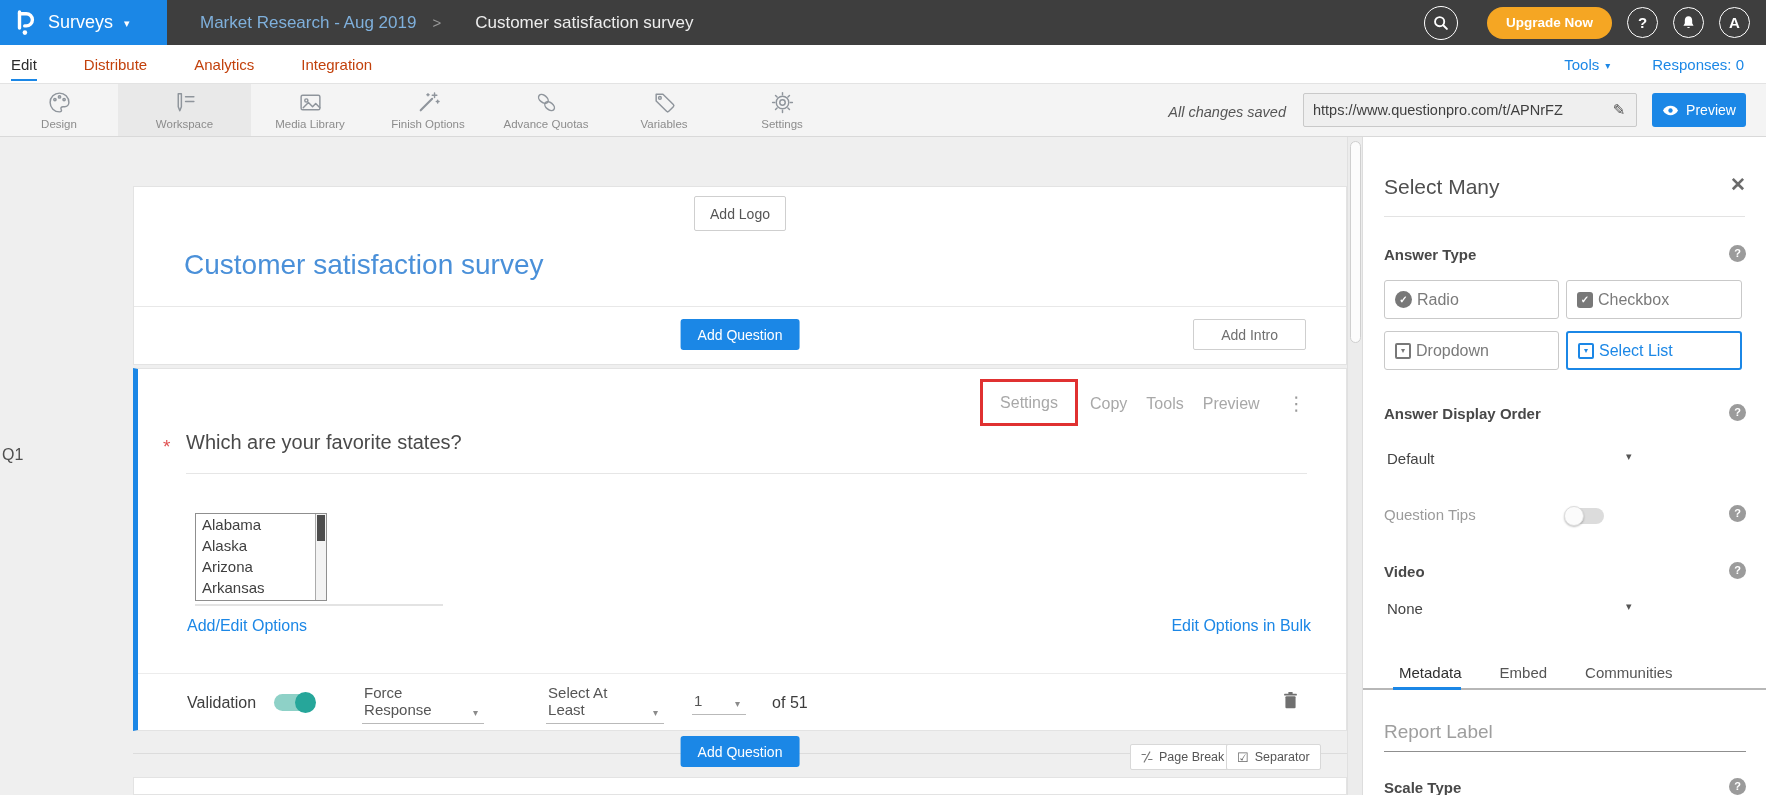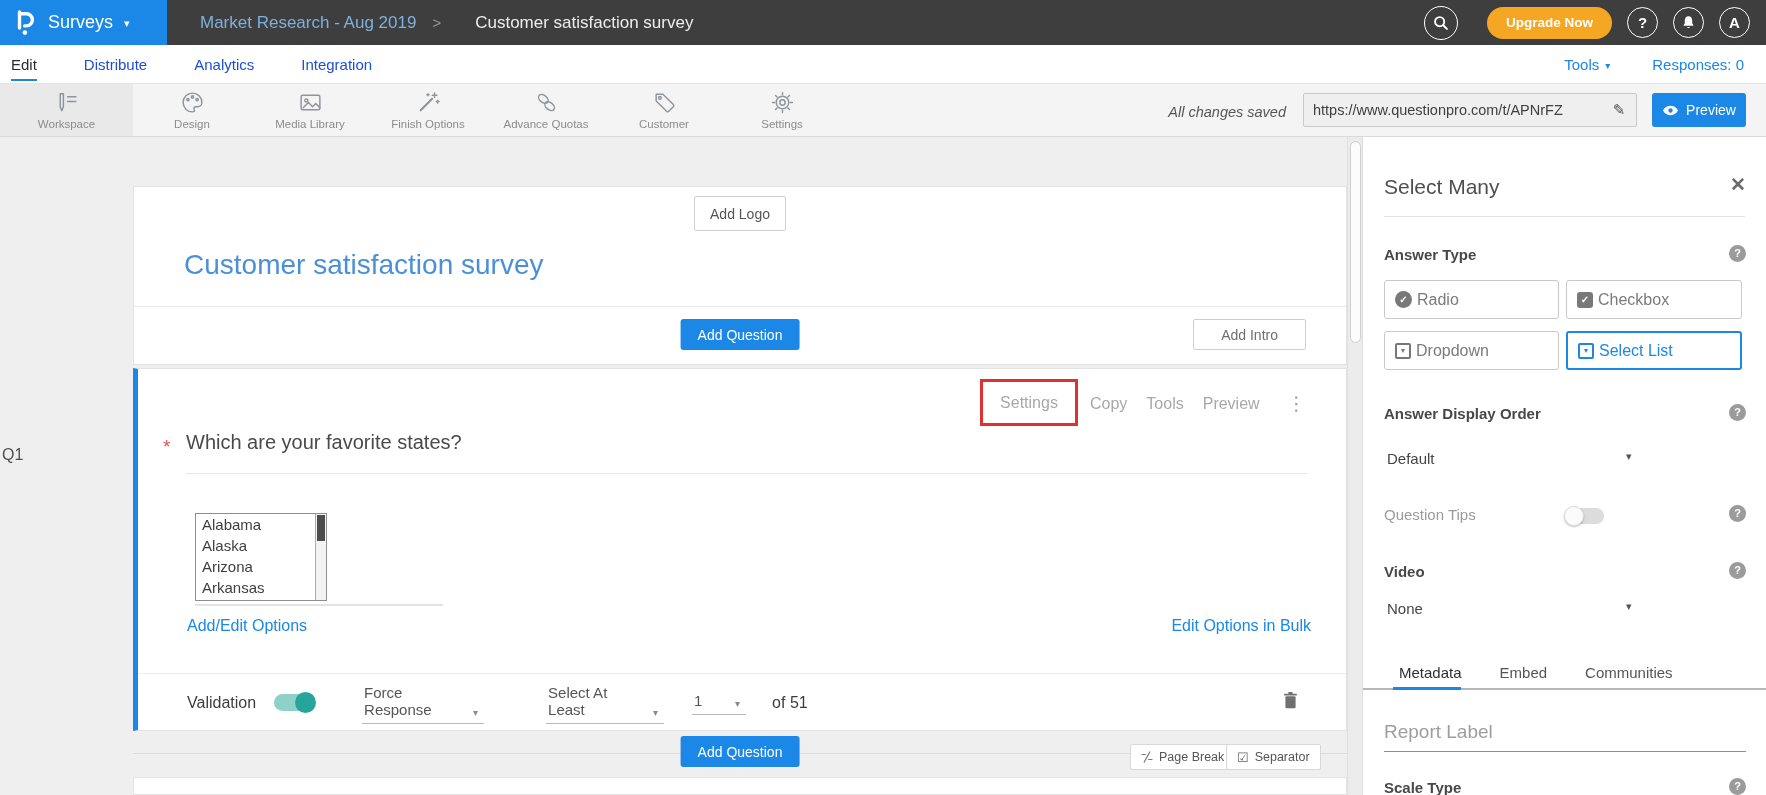--- a/index.html
+++ b/index.html
@@ -17,21 +17,21 @@
   .bc-sep { color:#9a9a9a; margin:0 18px 0 16px; font-size:15px; }
   .bc-current { color:#ededed; margin-left:16px; }
   .top-right { position:absolute; right:16px; top:0; height:45px; display:flex; align-items:center; gap:15px;justify-content:center; }
   .circle-btn { width:31px; height:31px; border:1.6px solid #fff; border-radius:50%; display:flex; align-items:center; justify-content:center; color:#fff; font-weight:bold; font-size:15px; cursor:pointer; flex:0 0 auto; }
   .search-btn { width:34px; height:34px; margin-right:14px; }
   .upgrade-btn { height:32px; padding:0 19px; background:#f5a623; border-radius:16px; color:#fff; font-size:13.5px; font-weight:bold; display:flex; align-items:center; cursor:pointer; }
 
   
   .nav-row { position:absolute; left:0; top:45px; width:1766px; height:38px; background:#fff; }
   .nav-tabs { position:absolute; left:11px; top:0; height:38px; display:flex; gap:47px; align-items:stretch; font-size:15px; }
-  .nav-tab { display:flex; align-items:center; color:#1d4ed8; cursor:pointer; position:relative; }
+  .nav-tab { display:flex; align-items:center; color:#c2410c; cursor:pointer; position:relative; }
   .nav-tab.active { color:#2b2b2b; }
   .nav-tab.active::after { content:""; position:absolute; left:0; right:0; bottom:2px; height:2px; background:#1b87e6; }
   .nav-right { position:absolute; right:22px; top:0; height:38px; display:flex; gap:42px; align-items:center; font-size:15px; color:#1b87e6; }
   .nav-right .item { cursor:pointer; display:flex; align-items:center; gap:6px; }
   .caret-b { font-size:10px; color:#1b87e6; margin-top:2px; }
 
   
   .toolbar { position:absolute; left:0; top:83px; width:1766px; height:54px; background:#f4f4f4; border-top:1px solid #e3e3e3; border-bottom:1px solid #d9d9d9; display:flex; }
   .tb-item { width:118px; height:100%; display:flex; flex-direction:column; align-items:center; justify-content:center; gap:3px; cursor:pointer; }
   .tb-item.active { width:133px; background:#e9e9e9; }
@@ -169,36 +169,36 @@
     <div class="nav-right">
       <div class="item">
         <span>Tools</span>
         <span class="caret-b">▾</span>
       </div>
       <div class="item">Responses: 0</div>
     </div>
   </div>
 
   <div class="toolbar">
-    <div class="tb-item active">
-      <svg class="tb-icon" width="25" height="25" viewBox="0 0 24 24">
-        <path d="M6 3.5 h3 V16 L7.5 20 6 16 Z"></path>
-          <path d="M13 6.5 h8 M13 11 h8"></path>
-      </svg>
-      <span class="lbl">Workspace</span>
-    </div>
     <div class="tb-item">
       <svg class="tb-icon" width="25" height="25" viewBox="0 0 24 24">
         <path d="M12 3 C7 3 3 7 3 12 s4 9 9 9 c1.8 0 2.3-1.2 1.6-2.4 c-.7-1.3.2-2.6 1.7-2.6 H17 c2.2 0 4-1.8 4-4 C21 7 17 3 12 3 Z"></path>
         <circle cx="7.6" cy="9.2" r="1.1"></circle>
           <circle cx="12" cy="6.6" r="1.1"></circle>
           <circle cx="16.4" cy="9.2" r="1.1"></circle>
       </svg>
       <span class="lbl">Design</span>
     </div>
+    <div class="tb-item active">
+      <svg class="tb-icon" width="25" height="25" viewBox="0 0 24 24">
+        <path d="M6 3.5 h3 V16 L7.5 20 6 16 Z"></path>
+          <path d="M13 6.5 h8 M13 11 h8"></path>
+      </svg>
+      <span class="lbl">Workspace</span>
+    </div>
     <div class="tb-item">
       <svg class="tb-icon" width="25" height="25" viewBox="0 0 24 24">
         <rect x="3" y="5" width="18" height="14" rx="1.5"></rect>
           <circle cx="8" cy="10" r="1.5"></circle>
         <path d="M5 17 l5-5 4 4 3-3 4 4"></path>
       </svg>
       <span class="lbl">Media Library</span>
     </div>
     <div class="tb-item">
       <svg class="tb-icon" width="25" height="25" viewBox="0 0 24 24">
@@ -212,21 +212,21 @@
         <ellipse cx="9" cy="8.5" rx="5.2" ry="3.4" transform="rotate(38 9 8.5)"></ellipse>
         <ellipse cx="15" cy="15.5" rx="5.2" ry="3.4" transform="rotate(38 15 15.5)"></ellipse>
       </svg>
       <span class="lbl">Advance Quotas</span>
     </div>
     <div class="tb-item">
       <svg class="tb-icon" width="25" height="25" viewBox="0 0 24 24">
         <path d="M4 4 h6.5 L20.5 14 a1.5 1.5 0 0 1 0 2.1 l-4.4 4.4 a1.5 1.5 0 0 1 -2.1 0 L4 10.5 Z"></path>
         <circle cx="7.6" cy="7.6" r="1.3"></circle>
       </svg>
-      <span class="lbl">Customer</span>
+      <span class="lbl">Variables</span>
     </div>
     <div class="tb-item">
       <svg class="tb-icon" width="25" height="25" viewBox="0 0 24 24">
         <circle cx="12" cy="12" r="6"></circle>
           <circle cx="12" cy="12" r="2.6"></circle>
         <path d="M12 4.5 V2.5 M12 21.5 V19.5 M19.5 12 h2 M2.5 12 h2 M17.2 6.8 l1.5-1.5 M5.3 18.7 l1.5-1.5 M17.2 17.2 l1.5 1.5 M5.3 5.3 l1.5 1.5"></path>
       </svg>
       <span class="lbl">Settings</span>
     </div>
   </div>

